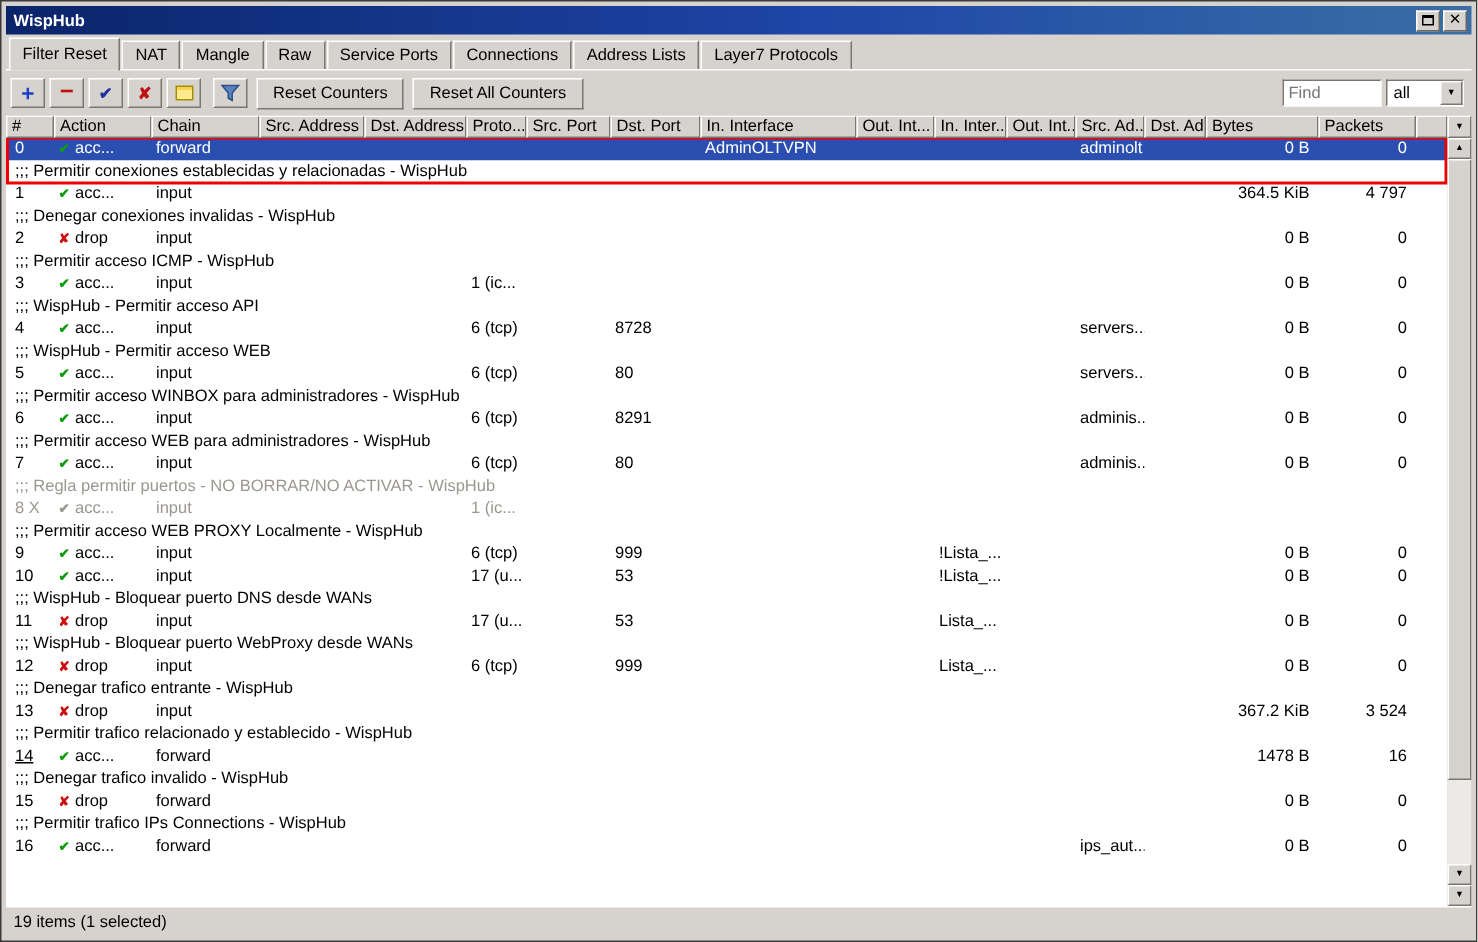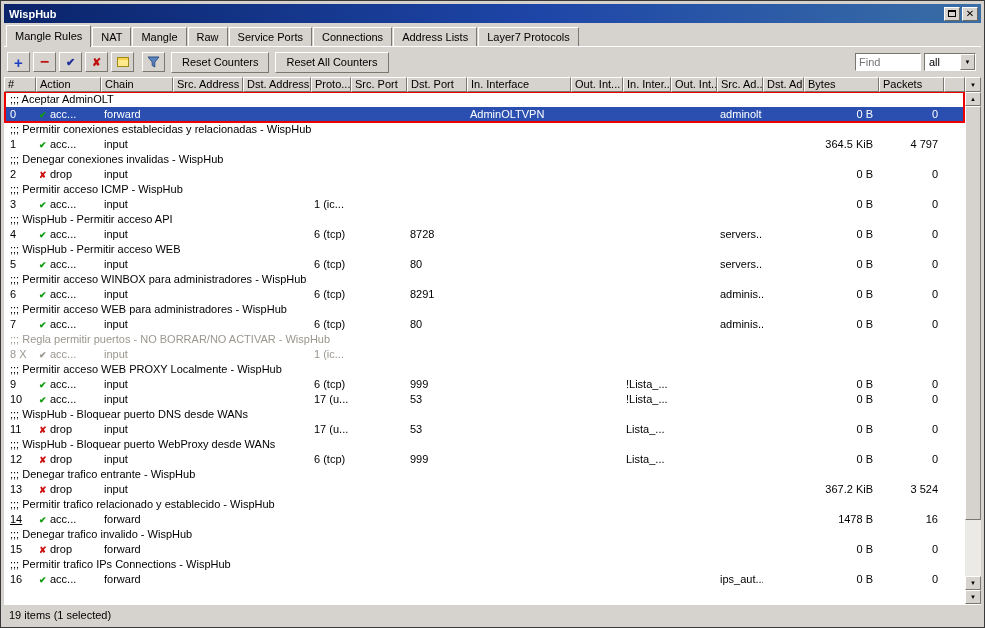--- a/index.html
+++ b/index.html
@@ -73,21 +73,21 @@
     <span class="title">WispHub</span>
     <div class="tb-btn">
         <span class="max-glyph"></span>
       </div>
     <div class="tb-btn">
         <span>✕</span>
       </div>
   </div>
 
   <div class="tabstrip">
-      <div class="tab active">Mangle Rules</div>
+      <div class="tab active">Filter Reset</div>
       <div class="tab">NAT</div>
       <div class="tab">Mangle</div>
       <div class="tab">Raw</div>
       <div class="tab">Service Ports</div>
       <div class="tab">Connections</div>
       <div class="tab">Address Lists</div>
       <div class="tab">Layer7 Protocols</div>
     </div>
 
   <div class="toolbar">
@@ -136,23 +136,20 @@
           <div class="hcell" style="width: 48px;">In. Inter...</div>
           <div class="hcell" style="width: 46px;">Out. Int...</div>
           <div class="hcell" style="width: 46px;">Src. Ad...</div>
           <div class="hcell" style="width: 41px;">Dst. Ad...</div>
           <div class="hcell" style="width: 75px;">Bytes</div>
           <div class="hcell" style="width: 65px;">Packets</div>
           <div class="hcell hfill"></div>
         </div>
       <div class="rows">
         <div class="annotation"></div>
-      <div class="row comment">
-            <div class="cell ccell">;;; Aceptar AdminOLT</div>
-          </div>
           <div class="row rule selected">
             <div class="cell col-num" style="width: 32px;">0</div>
             <div class="cell col-action" style="width: 65px;"><span class="aicon accept">✔</span>acc...</div>
             <div class="cell col-chain" style="width: 72px;">forward</div>
             <div class="cell col-src_address" style="width: 70px;"></div>
             <div class="cell col-dst_address" style="width: 68px;"></div>
             <div class="cell col-protocol" style="width: 40px;"></div>
             <div class="cell col-src_port" style="width: 56px;"></div>
             <div class="cell col-dst_port" style="width: 60px;"></div>
             <div class="cell col-in_interface" style="width: 104px;">AdminOLTVPN</div>

